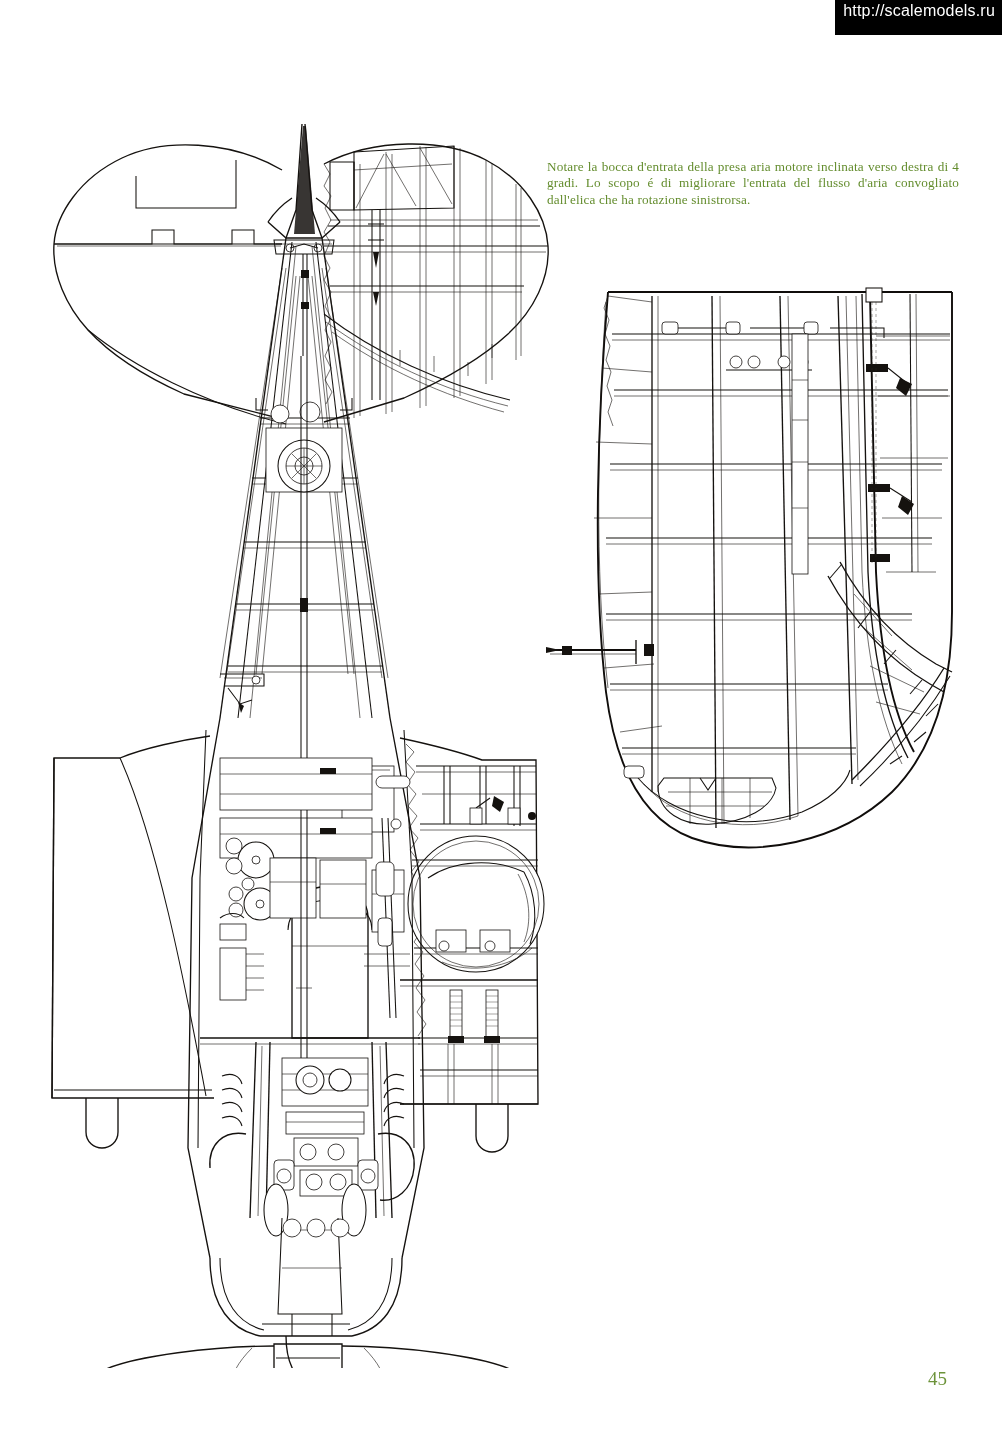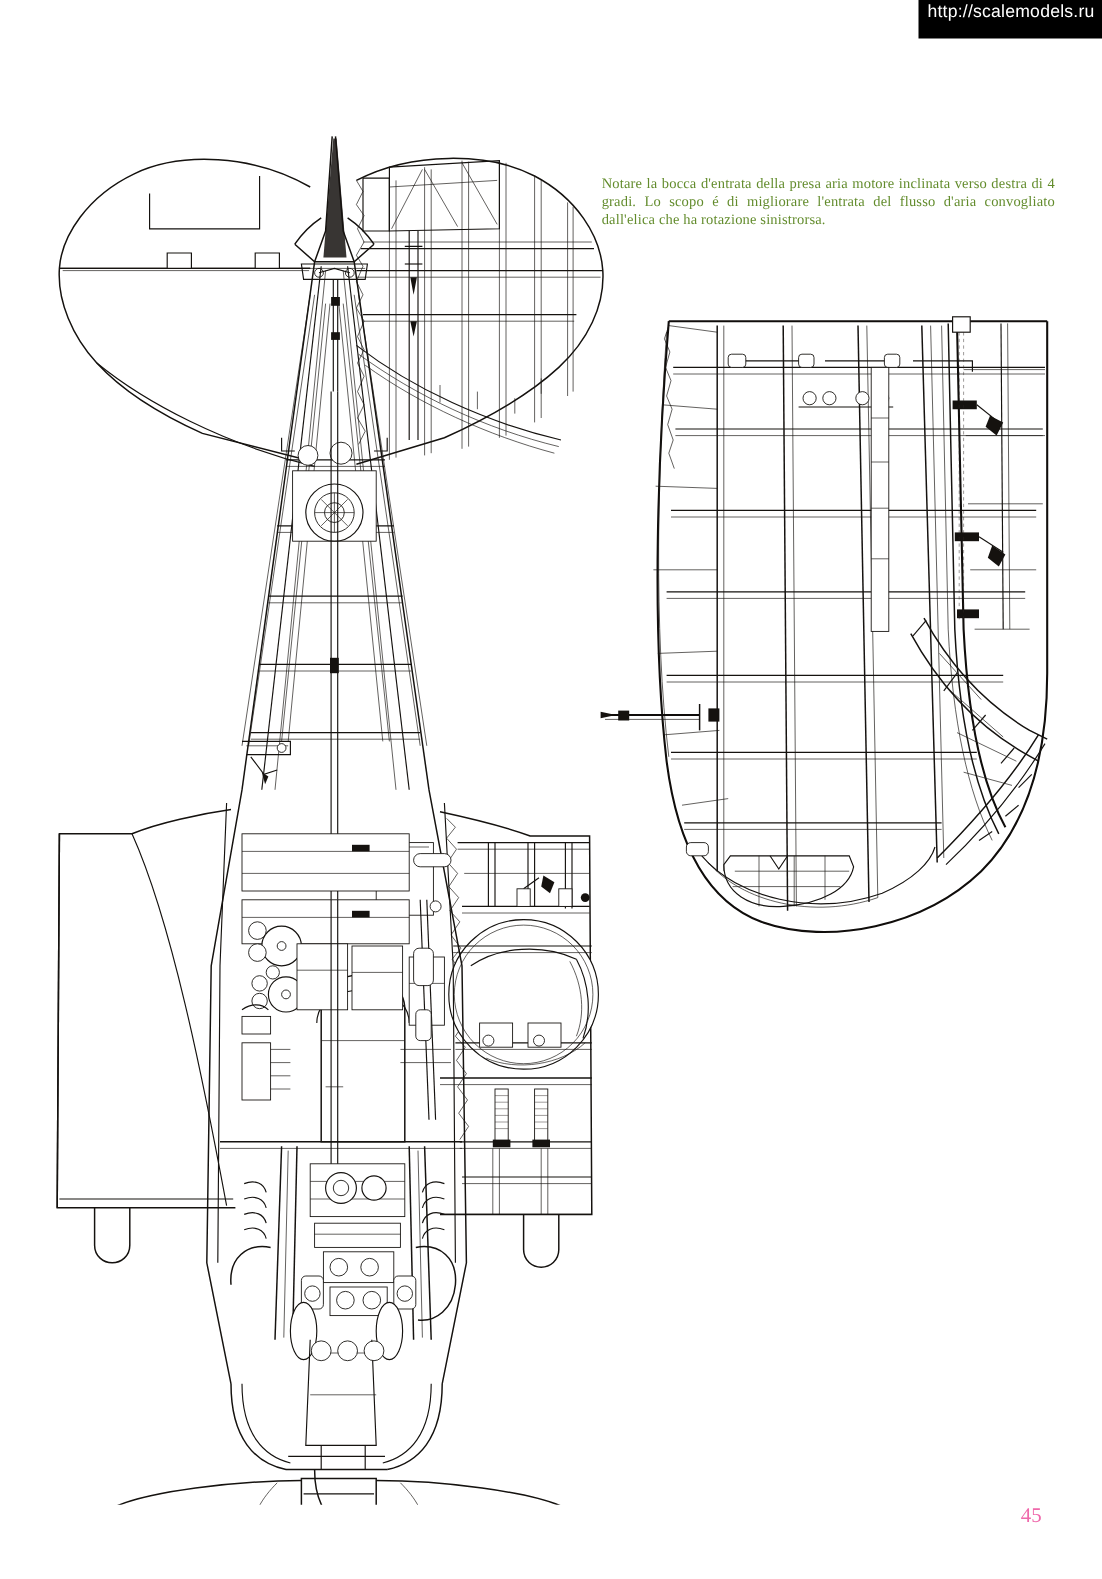--- a/index.html
+++ b/index.html
@@ -25,21 +25,21 @@
     color:#4d7c0f;text-align:justify;
     letter-spacing:.15px;
     opacity:.88;
     margin-top:31px;
   }
 
   
   #pagenum{
     position:absolute;left:928px;top:1368px;
     font-family:"Liberation Serif", serif;
-    font-size:19px;color:#ec4899;opacity:.82;
+    font-size:19px;color:#4d7c0f;opacity:.82;
   }
 
   
   svg.fig{position:absolute;display:block;}
   #fig-plan{left:24px;top:118px;}
   #fig-wing{left:540px;top:272px;}
 
   .ln   {fill:none;stroke:#15120f;stroke-width:1.05;}
   .ln-t {fill:none;stroke:#1a1714;stroke-width:.62;}
   .ln-h {fill:none;stroke:#100d0b;stroke-width:1.9;}

